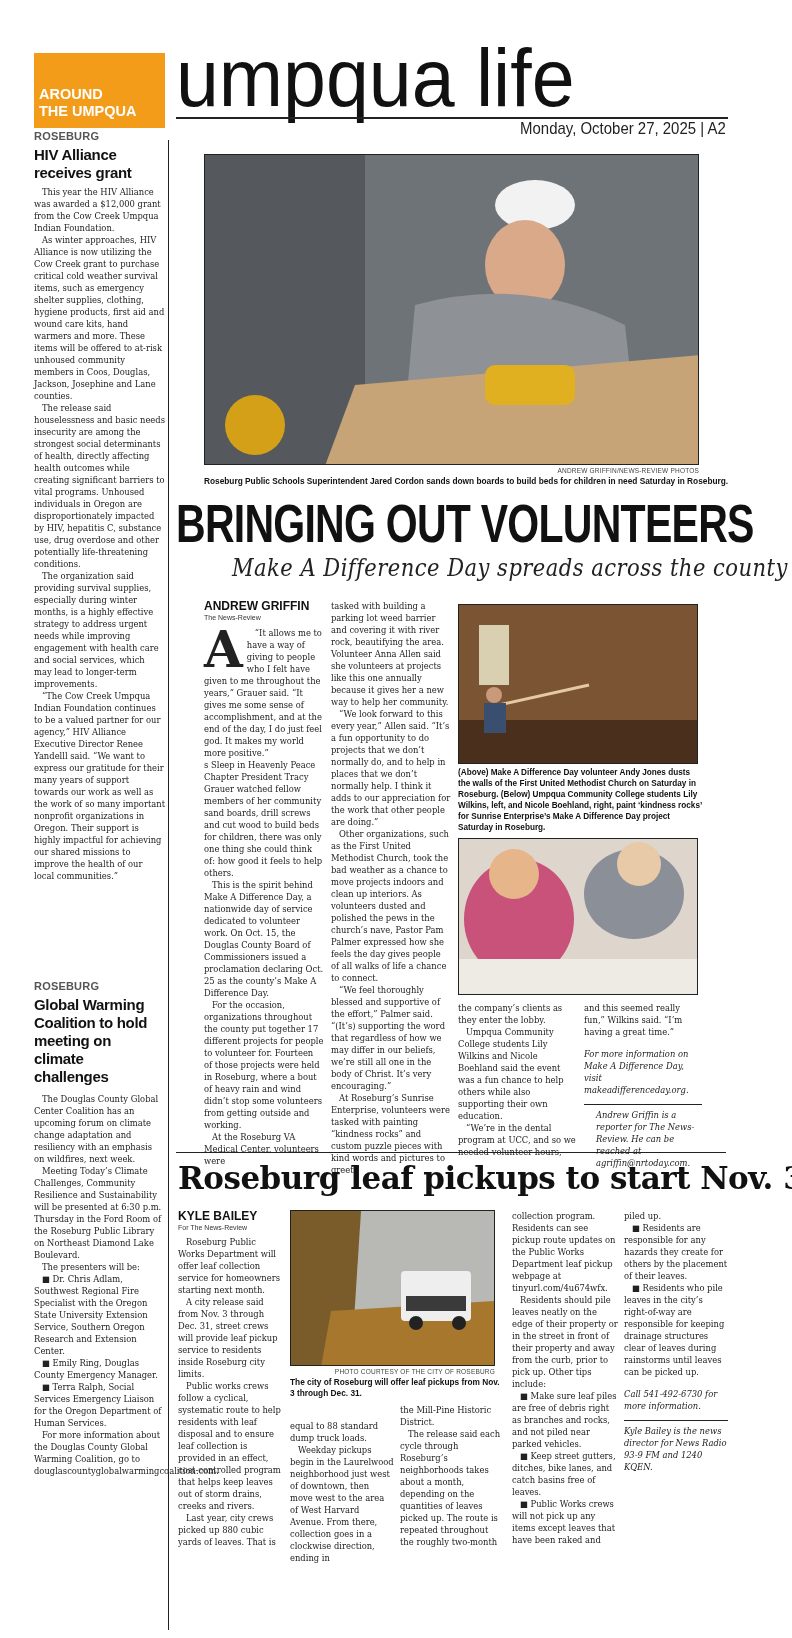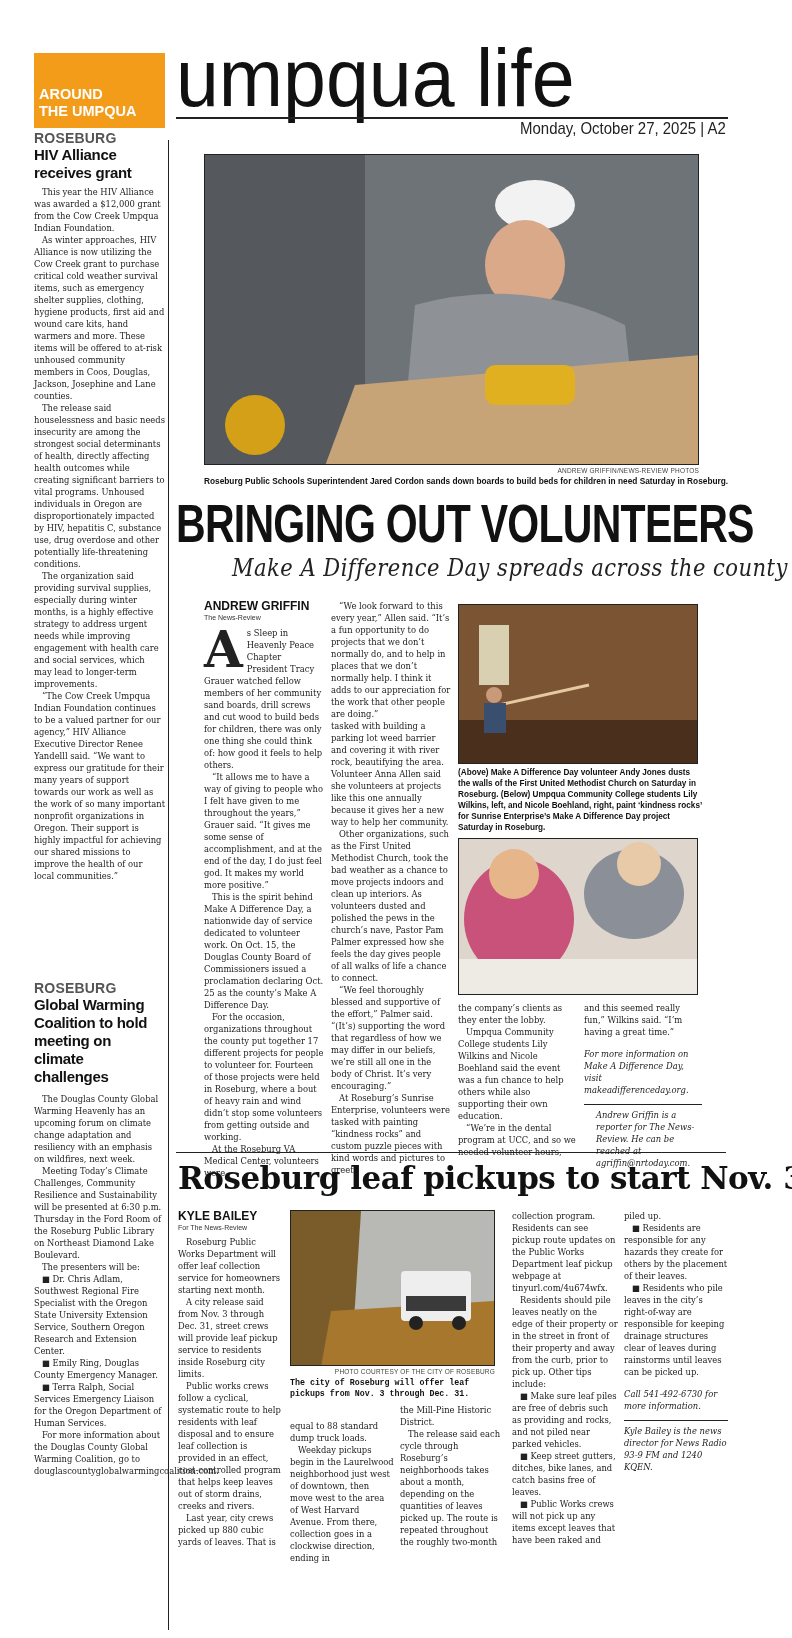--- a/index.html
+++ b/index.html
@@ -1,21 +1,21 @@
 <!DOCTYPE html>
 <html><head>
 <meta charset="utf-8">
 <style>
   * { box-sizing: border-box; margin: 0; padding: 0; }
   body { width: 792px; height: 1638px; background: #ffffff; position: relative; overflow: hidden; font-family: "DejaVu Serif", serif; color: #1a1a1a; }
   .abs { position: absolute; }
 
   
   #rail-header { left: 34px; top: 53px; width: 131px; height: 75px; background: #f39c1a; color: #fff; font-family: "Liberation Sans", sans-serif; font-weight: bold; font-size: 14.5px; line-height: 17px; padding: 33px 0 0 5px; }
-  .kicker { font-family: "Liberation Sans", sans-serif; font-weight: bold; font-size: 14px; color: #555; letter-spacing: 0.2px; }
+  .kicker { font-family: "Liberation Sans", sans-serif; font-weight: bold; font-size: 11px; color: #555; letter-spacing: 0.2px; }
   .rail-head { font-family: "Liberation Sans", sans-serif; font-weight: bold; font-size: 15px; line-height: 18px; color: #111; letter-spacing: -0.3px; }
   .body-text { font-size: 8.4px; line-height: 12px; color: #222; }
   .body-text p { text-indent: 8px; }
   .rail-rule { position: absolute; left: 168px; top: 140px; width: 1px; height: 1490px; background: #222; }
 
   
   #masthead { left: 176px; top: 35px; font-family: "Liberation Sans", sans-serif; font-weight: 300; font-size: 82px; line-height: 86px; letter-spacing: 0px; color: #111; transform: scaleX(0.94); transform-origin: left; font-weight: normal; -webkit-text-stroke: 0; }
   #mast-rule { left: 176px; top: 117px; width: 552px; height: 1.5px; background: #222; }
   #dateline { right: 66px; top: 119px; font-family: "Liberation Sans", sans-serif; font-size: 17px; color: #222; transform: scaleX(0.88); transform-origin: right; white-space: nowrap; }
 
@@ -55,21 +55,21 @@
   <p>This year the HIV Alliance was awarded a $12,000 grant from the Cow Creek Umpqua Indian Foundation.</p>
   <p>As winter approaches, HIV Alliance is now utilizing the Cow Creek grant to purchase critical cold weather survival items, such as emergency shelter supplies, clothing, hygiene products, first aid and wound care kits, hand warmers and more. These items will be offered to at-risk unhoused community members in Coos, Douglas, Jackson, Josephine and Lane counties.</p>
   <p>The release said houselessness and basic needs insecurity are among the strongest social determinants of health, directly affecting health outcomes while creating significant barriers to vital programs. Unhoused individuals in Oregon are disproportionately impacted by HIV, hepatitis C, substance use, drug overdose and other potentially life-threatening conditions.</p>
   <p>The organization said providing survival supplies, especially during winter months, is a highly effective strategy to address urgent needs while improving engagement with health care and social services, which may lead to longer-term improvements.</p>
   <p>“The Cow Creek Umpqua Indian Foundation continues to be a valued partner for our agency,” HIV Alliance Executive Director Renee Yandelll said. “We want to express our gratitude for their many years of support towards our work as well as the work of so many important nonprofit organizations in Oregon. Their support is highly impactful for achieving our shared missions to improve the health of our local communities.”</p>
 </div>
 
 <div class="abs kicker" style="left:34px; top:980px;">ROSEBURG</div>
 <div class="abs rail-head" style="left:34px; top:996px; width:120px;">Global Warming Coalition to hold meeting on climate challenges</div>
 <div class="abs body-text" style="left:34px; top:1093px; width:131px;">
-  <p>The Douglas County Global Warming Heavenly has an upcoming forum on climate change adaptation and resiliency with an emphasis on wildfires, next week.</p>
+  <p>The Douglas County Global Center Coalition has an upcoming forum on climate change adaptation and resiliency with an emphasis on wildfires, next week.</p>
   <p>Meeting Today’s Climate Challenges, Community Resilience and Sustainability will be presented at 6:30 p.m. Thursday in the Ford Room of the Roseburg Public Library on Northeast Diamond Lake Boulevard.</p>
   <p>The presenters will be:</p>
   <p>■ Dr. Chris Adlam, Southwest Regional Fire Specialist with the Oregon State University Extension Service, Southern Oregon Research and Extension Center.</p>
   <p>■ Emily Ring, Douglas County Emergency Manager.</p>
   <p>■ Terra Ralph, Social Services Emergency Liaison for the Oregon Department of Human Services.</p>
   <p>For more information about the Douglas County Global Warming Coalition, go to douglascountyglobalwarmingcoalition.com.</p>
 </div>
 
 <div class="rail-rule"></div>
 
@@ -92,30 +92,30 @@
 <div class="abs credit" style="left:204px; top:467px; width:495px;">ANDREW GRIFFIN/NEWS-REVIEW PHOTOS</div>
 <div class="abs cutline" style="left:204px; top:476px; width:500px; white-space:nowrap;">Roseburg Public Schools Superintendent Jared Cordon sands down boards to build beds for children in need Saturday in Roseburg.</div>
 
 <div id="headline" class="abs">BRINGING OUT VOLUNTEERS</div>
 <div id="subhead" class="abs">Make A Difference Day spreads across the county</div>
 
 <div class="col body-text" style="left:204px; top:600px; width:120px;">
   <div class="byline">ANDREW GRIFFIN</div>
   <div class="byline-org" style="margin-bottom:3px;">The News-Review</div>
   <span class="dropcap">A</span>
+  <p>“It allows me to have a way of giving to people who I felt have given to me throughout the years,” Grauer said. “It gives me some sense of accomplishment, and at the end of the day, I do just feel god. It makes my world more positive.”</p>
   <p style="text-indent:0;">s Sleep in Heavenly Peace Chapter President Tracy Grauer watched fellow members of her community sand boards, drill screws and cut wood to build beds for children, there was only one thing she could think of: how good it feels to help others.</p>
-  <p>“It allows me to have a way of giving to people who I felt have given to me throughout the years,” Grauer said. “It gives me some sense of accomplishment, and at the end of the day, I do just feel god. It makes my world more positive.”</p>
   <p>This is the spirit behind Make A Difference Day, a nationwide day of service dedicated to volunteer work. On Oct. 15, the Douglas County Board of Commissioners issued a proclamation declaring Oct. 25 as the county’s Make A Difference Day.</p>
   <p>For the occasion, organizations throughout the county put together 17 different projects for people to volunteer for. Fourteen of those projects were held in Roseburg, where a bout of heavy rain and wind didn’t stop some volunteers from getting outside and working.</p>
   <p>At the Roseburg VA Medical Center, volunteers were</p>
 </div>
 
 <div class="col body-text" style="left:331px; top:600px; width:120px;">
+  <p style="text-indent:0;">tasked with building a parking lot weed barrier and covering it with river rock, beautifying the area. Volunteer Anna Allen said she volunteers at projects like this one annually because it gives her a new way to help her community.</p>
   <p>“We look forward to this every year,” Allen said. “It’s a fun opportunity to do projects that we don’t normally do, and to help in places that we don’t normally help. I think it adds to our appreciation for the work that other people are doing.”</p>
-  <p style="text-indent:0;">tasked with building a parking lot weed barrier and covering it with river rock, beautifying the area. Volunteer Anna Allen said she volunteers at projects like this one annually because it gives her a new way to help her community.</p>
   <p>Other organizations, such as the First United Methodist Church, took the bad weather as a chance to move projects indoors and clean up interiors. As volunteers dusted and polished the pews in the church’s nave, Pastor Pam Palmer expressed how she feels the day gives people of all walks of life a chance to connect.</p>
   <p>“We feel thoroughly blessed and supportive of the effort,” Palmer said. “(It’s) supporting the word that regardless of how we may differ in our beliefs, we’re still all one in the body of Christ. It’s very encouraging.”</p>
   <p>At Roseburg’s Sunrise Enterprise, volunteers were tasked with painting “kindness rocks” and custom puzzle pieces with kind words and pictures to greet</p>
 </div>
 
 <div id="photo-church" class="photo">
   <svg width="240" height="160" viewBox="0 0 240 160">
     <rect width="240" height="160" fill="#7b5434"></rect>
     <rect x="20" y="20" width="30" height="60" fill="#d8d0b0"></rect>
     <rect x="0" y="115" width="240" height="45" fill="#4a2f1c"></rect>
@@ -167,36 +167,36 @@
     <rect width="205" height="156" fill="#b8b8b4"></rect>
     <path d="M0 0 L70 0 L60 156 L0 156 Z" fill="#7a5b2a"></path>
     <path d="M40 100 L205 90 L205 156 L30 156 Z" fill="#a6772c"></path>
     <rect x="110" y="60" width="70" height="50" rx="4" fill="#eeeeee"></rect>
     <rect x="115" y="85" width="60" height="15" fill="#3a3a3a"></rect>
     <circle cx="125" cy="112" r="7" fill="#222"></circle>
     <circle cx="168" cy="112" r="7" fill="#222"></circle>
   </svg>
 </div>
 <div class="abs credit" style="left:290px; top:1368px; width:205px;">PHOTO COURTESY OF THE CITY OF ROSEBURG</div>
-<div class="abs cutline" style="left:290px; top:1377px; width:210px;font-family:Liberation Mono, monospace;">The city of Roseburg will offer leaf pickups from Nov. 3 through Dec. 31.</div>
+<div class="abs cutline" style="left:290px; top:1377px; width:210px;">The city of Roseburg will offer leaf pickups from Nov. 3 through Dec. 31.</div>
 
 <div class="col body-text" style="left:290px; top:1420px; width:104px;">
   <p style="text-indent:0;">equal to 88 standard dump truck loads.</p>
   <p>Weekday pickups begin in the Laurelwood neighborhood just west of downtown, then move west to the area of West Harvard Avenue. From there, collection goes in a clockwise direction, ending in</p>
 </div>
 
 <div class="col body-text" style="left:400px; top:1404px; width:104px;">
   <p style="text-indent:0;">the Mill-Pine Historic District.</p>
   <p>The release said each cycle through Roseburg’s neighborhoods takes about a month, depending on the quantities of leaves picked up. The route is repeated throughout the roughly two-month</p>
 </div>
 
 <div class="col body-text" style="left:512px; top:1210px; width:106px;">
   <p style="text-indent:0;">collection program. Residents can see pickup route updates on the Public Works Department leaf pickup webpage at tinyurl.com/4u674wfx.</p>
   <p>Residents should pile leaves neatly on the edge of their property or in the street in front of their property and away from the curb, prior to pick up. Other tips include:</p>
-  <p>■ Make sure leaf piles are free of debris such as providing and rocks, and not piled near parked vehicles.</p>
+  <p>■ Make sure leaf piles are free of debris right as branches and rocks, and not piled near parked vehicles.</p>
   <p>■ Keep street gutters, ditches, bike lanes, and catch basins free of leaves.</p>
   <p>■ Public Works crews will not pick up any items except leaves that have been raked and</p>
 </div>
 
 <div class="col body-text" style="left:624px; top:1210px; width:104px;">
   <p style="text-indent:0;">piled up.</p>
   <p>■ Residents are responsible for any hazards they create for others by the placement of their leaves.</p>
   <p>■ Residents who pile leaves in the city’s right-of-way are responsible for keeping drainage structures clear of leaves during rainstorms until leaves can be picked up.</p>
   <p class="ital" style="text-indent:0; margin-top:10px;">Call 541-492-6730 for more information.</p>
   <div style="height:1px; background:#222; margin:8px 0 4px 0;"></div>

